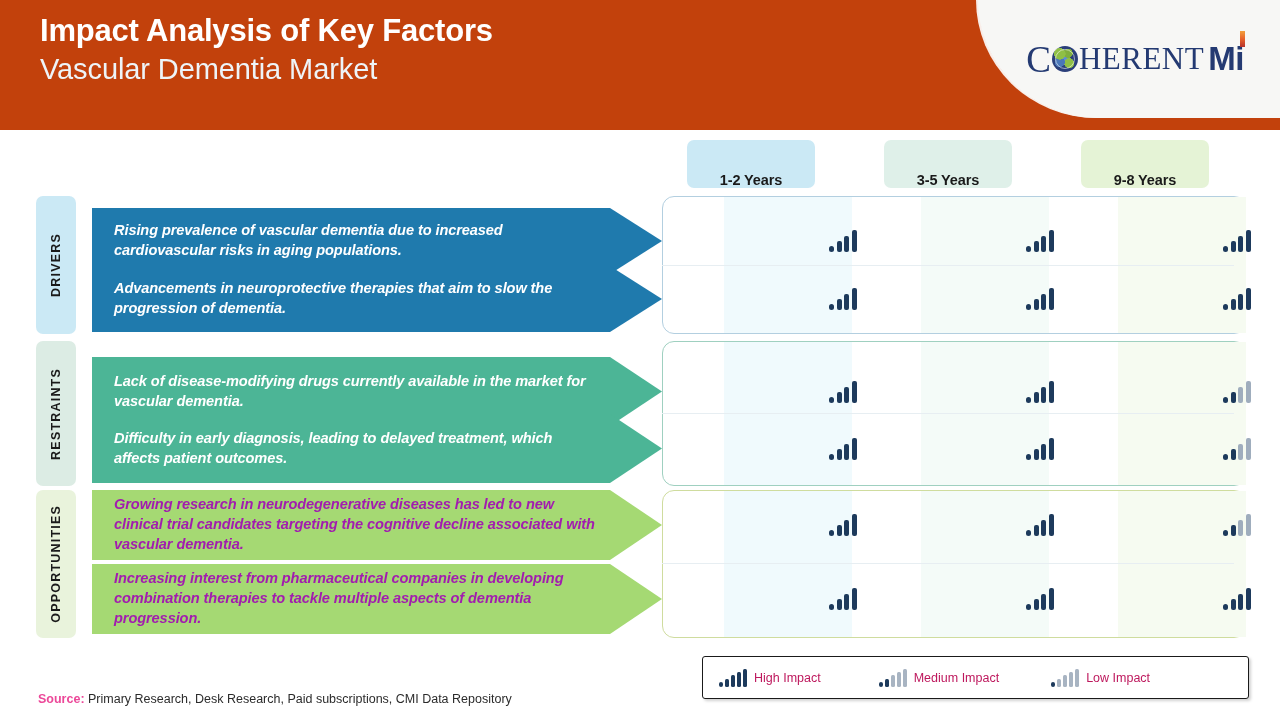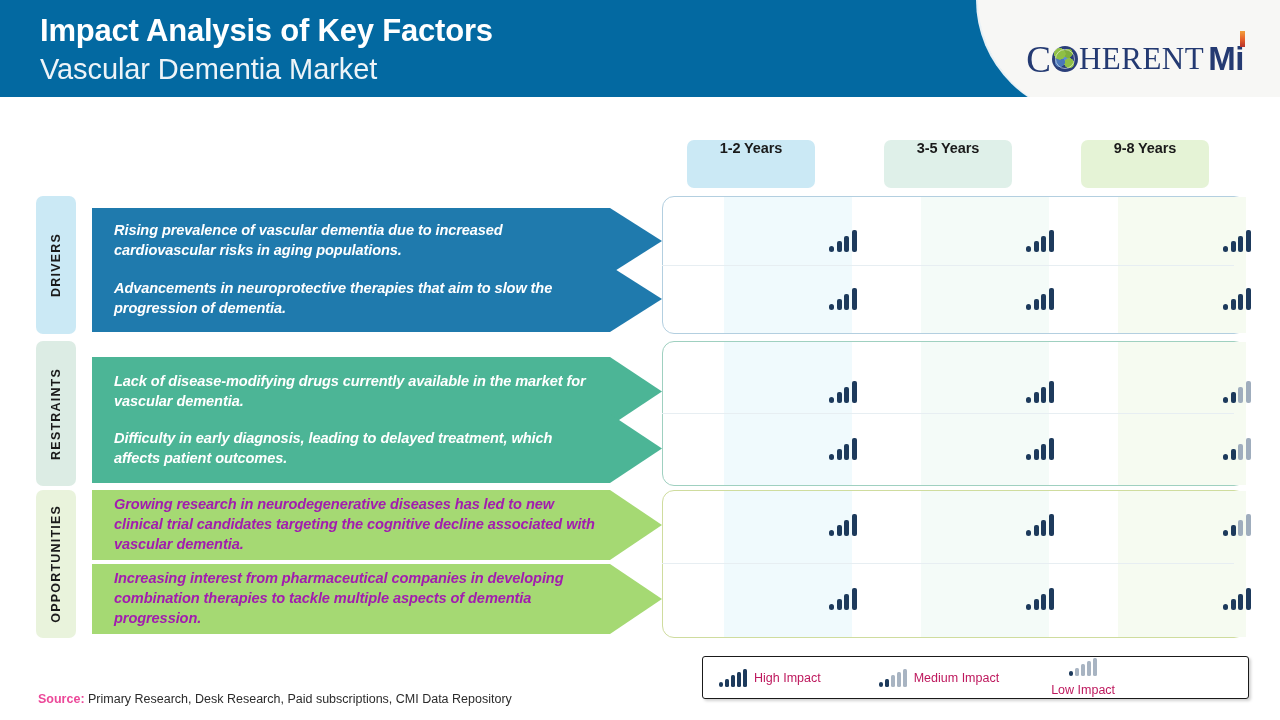--- a/index.html
+++ b/index.html
@@ -5,22 +5,22 @@
   html,body{margin:0;padding:0;}
   body{
     width:1280px;height:720px;overflow:hidden;
     background:#ffffff;
     font-family:"Liberation Sans", sans-serif;
     position:relative;
   }
 
   
   .header{
-    position:absolute;left:0;top:0;width:1280px;height:97px;
-    background:#0369a1;
+    position:absolute;left:0;top:0;width:1280px;height:130px;
+    background:#c2410c;
     overflow:hidden;
   }
   .header-titles{
     position:absolute;left:40px;top:12px;
   }
   .title-main{
     font-size:31px;font-weight:bold;color:#ffffff;
     letter-spacing:-0.2px;line-height:1.25;
     white-space:nowrap;
   }
@@ -72,21 +72,21 @@
   }
   .logo-mi-dot{
     position:absolute;right:-1px;top:-9px;width:5px;height:16px;
     background:linear-gradient(#f2a03c,#e8622a,#b5322c);
   }
 
   
   .colhead{
     position:absolute;top:140px;height:48px;width:128px;
     border-radius:7px;
-    display:flex;align-items:flex-start;justify-content:center;
+    display:flex;align-items:flex-end;justify-content:center;
     font-size:14.5px;font-weight:bold;color:#1a1a1a;
     letter-spacing:-0.1px;
   }
   #ch0{left:687px;background:#cbe9f5;}
   #ch1{left:884px;background:#dff0e9;}
   #ch2{left:1081px;background:#e5f3d6;}
 
   
   .group{position:absolute;left:36px;width:1210px;}
   #g0{top:196px;height:138px;}
@@ -173,21 +173,21 @@
   
   .legend{
     position:absolute;left:702px;top:656px;width:545px;height:41px;
     background:#ffffff;border:1.6px solid #1a1a1a;border-radius:3px;
     display:flex;align-items:center;
     box-shadow:2px 2px 3px rgba(0,0,0,0.18);
   }
   .legend-item{display:flex;align-items:center;gap:7px;}
   #lg0{margin-left:16px;}
   #lg1{margin-left:58px;}
-  #lg2{margin-left:52px;flex-direction:column;}
+  #lg2{margin-left:52px;}
   .legend-label{font-size:12.5px;color:#be185d;white-space:nowrap;}
   .lbars{display:flex;align-items:flex-end;gap:2px;height:18px;}
   .lbars i{display:block;width:4px;border-radius:1.5px;background:#1d3a5c;}
   .lbars i.off{background:#a8b4c2;}
   .lbars i:nth-child(1){height:5px;border-radius:2px;}
   .lbars i:nth-child(2){height:8px;}
   .lbars i:nth-child(3){height:12px;}
   .lbars i:nth-child(4){height:15px;}
   .lbars i:nth-child(5){height:18px;}
 

